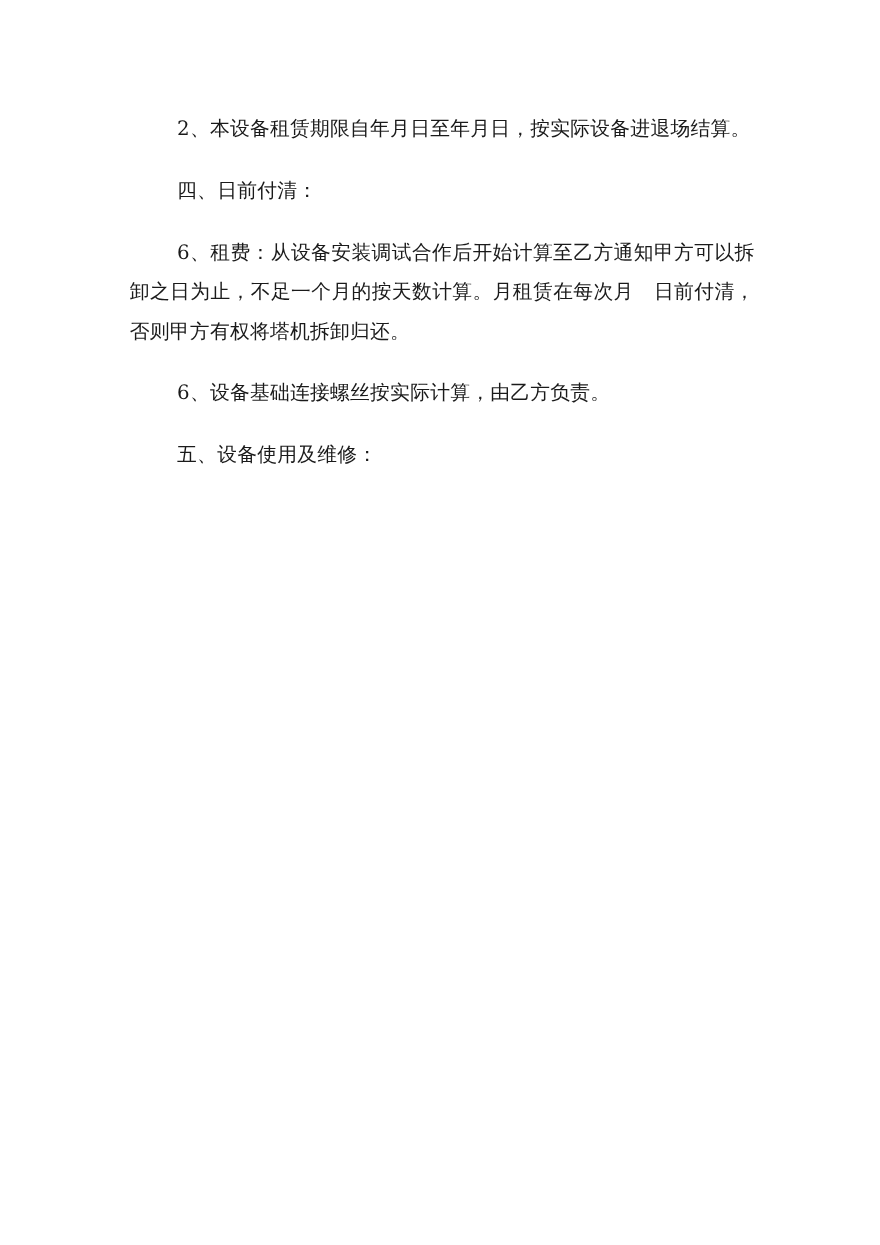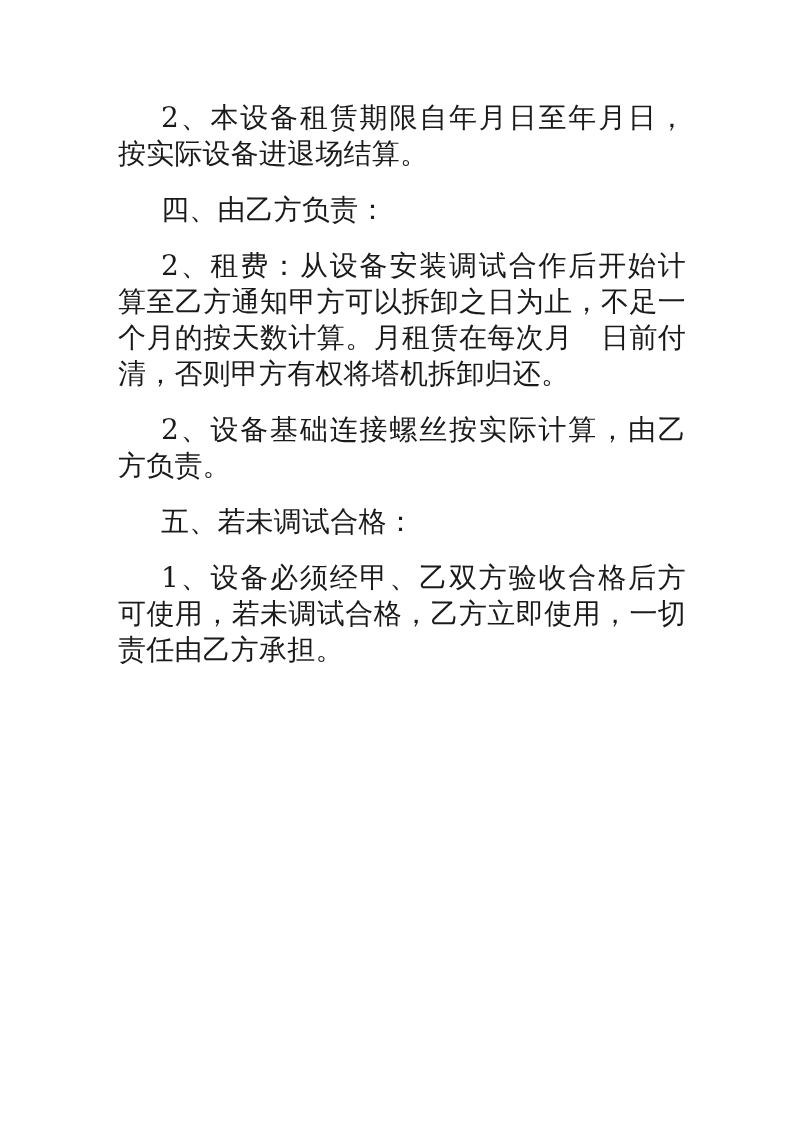--- a/index.html
+++ b/index.html
@@ -3,36 +3,35 @@
 <meta charset="utf-8">
 <style>
   html, body { margin: 0; padding: 0; background: #ffffff; }
   body { width: 800px; height: 1132px; position: relative; overflow: hidden; }
   .page {
     position: absolute;
     left: 118px;
     top: 100px;
     width: 568px;
     font-family: "DejaVu Serif", "Liberation Serif", serif;
-    font-size: 28px;
+    font-size: 18px;
     line-height: 36px;
     color: #1a1a1a;
   }
   .para {
     margin: 0 0 20px 0;
     text-indent: 43px;
     text-align: justify;
     text-align-last: left;
     letter-spacing: 0.2px;
     word-break: break-all;
   }
 </style>
 </head>
 <body>
 
 <div class="page">
   <p class="para">2、本设备租赁期限自年月日至年月日，按实际设备进退场结算。</p>
-  <p class="para">四、由乙方负责：</p>
-  <p class="para">2、租费：从设备安装调试合作后开始计算至乙方通知甲方可以拆卸之日为止，不足一个月的按天数计算。月租赁在每次月　日前付清，否则甲方有权将塔机拆卸归还。</p>
-  <p class="para">2、设备基础连接螺丝按实际计算，由乙方负责。</p>
-  <p class="para">五、若未调试合格：</p>
-  <p class="para">1、设备必须经甲、乙双方验收合格后方可使用，若未调试合格，乙方立即使用，一切责任由乙方承担。</p>
+  <p class="para">四、日前付清：</p>
+  <p class="para">6、租费：从设备安装调试合作后开始计算至乙方通知甲方可以拆卸之日为止，不足一个月的按天数计算。月租赁在每次月　日前付清，否则甲方有权将塔机拆卸归还。</p>
+  <p class="para">6、设备基础连接螺丝按实际计算，由乙方负责。</p>
+  <p class="para">五、设备使用及维修：</p>
 </div>
 
 </body></html>

